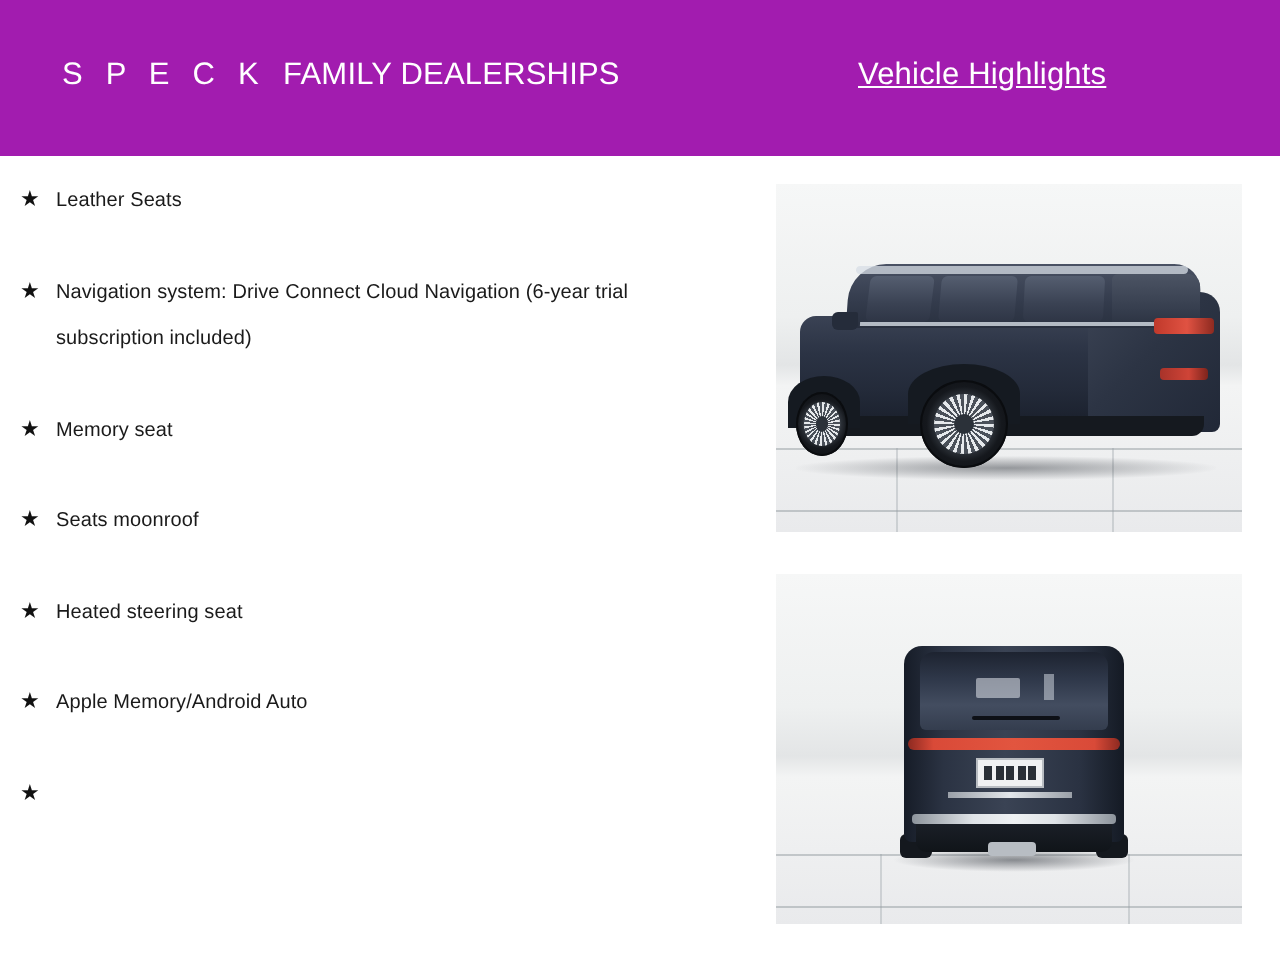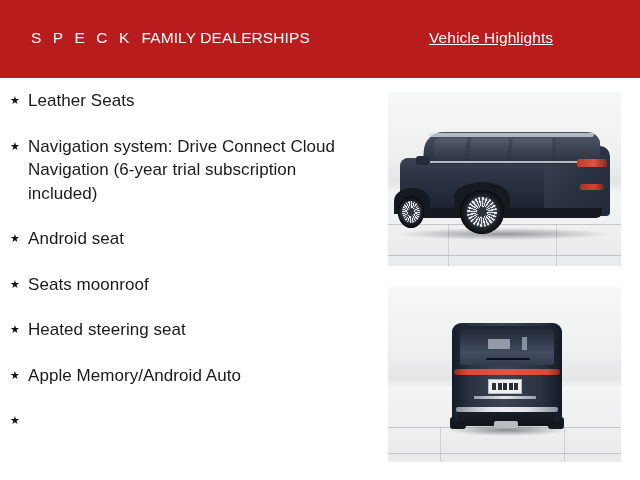--- a/index.html
+++ b/index.html
@@ -15,21 +15,21 @@
     position: relative;
   }
 
   
   .header-band {
     position: absolute;
     left: 0;
     top: 0;
     width: 640px;
     height: 78px;
-    background: #b91c1c;
+    background: #a21caf;
   }
   .brand-title {
     position: absolute;
     left: 31px;
     top: 29px;
     font-size: 15.5px;
     color: #ffffff;
     white-space: nowrap;
     font-weight: 400;
   }
@@ -79,21 +79,21 @@
     flex: 0 0 auto;
     width: 18px;
     font-size: 11px;
     line-height: 21px;
     color: #111111;
     text-align: left;
     padding-top: 1px;
   }
   .feature-text {
     flex: 1 1 auto;
-    font-size: 17px;
+    font-size: 10px;
     line-height: 23.5px;
     color: #1a1a1a;
     max-width: 310px;
     letter-spacing: 0.05px;
   }
 
   
   .photo {
     position: absolute;
     overflow: hidden;
@@ -441,21 +441,21 @@
       <span class="feature-text">Leather Seats</span>
     </div>
 
     <div class="feature-item">
       <span class="bullet-star">★</span>
       <span class="feature-text">Navigation system: Drive Connect Cloud Navigation (6-year trial subscription included)</span>
     </div>
 
     <div class="feature-item">
       <span class="bullet-star">★</span>
-      <span class="feature-text">Android seat</span>
+      <span class="feature-text">Memory seat</span>
     </div>
 
     <div class="feature-item">
       <span class="bullet-star">★</span>
       <span class="feature-text">Seats moonroof</span>
     </div>
 
     <div class="feature-item">
       <span class="bullet-star">★</span>
       <span class="feature-text">Heated steering seat</span>

